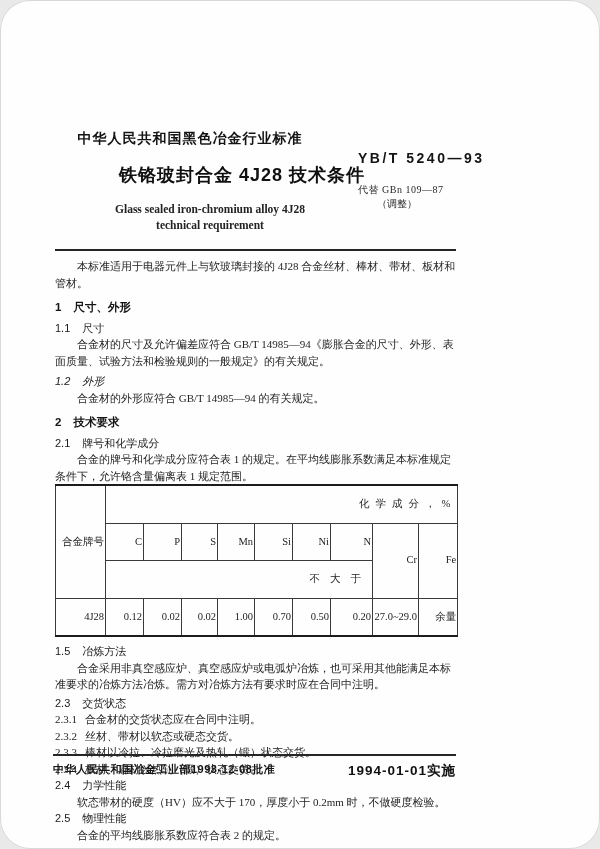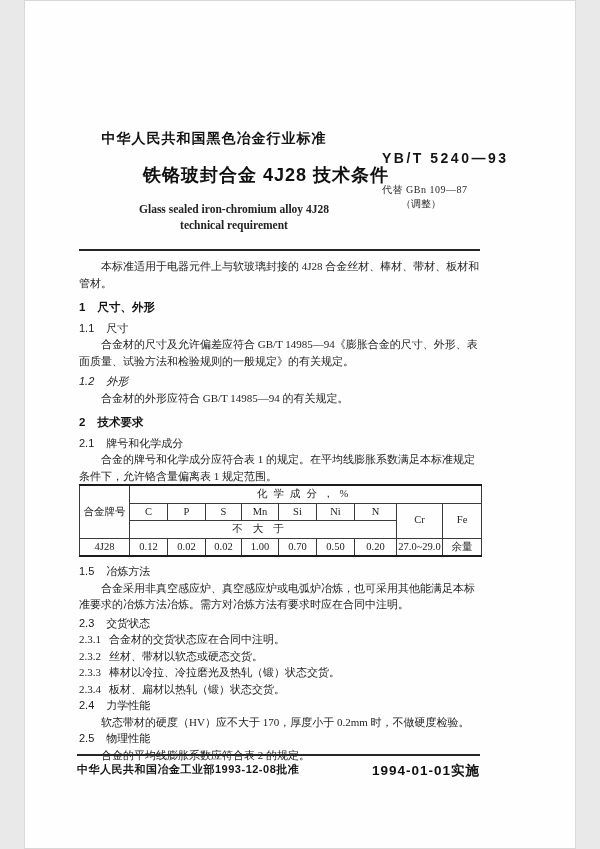--- a/index.html
+++ b/index.html
@@ -1,24 +1,25 @@
 <!DOCTYPE html>
 <html lang="zh"><head>
 <meta charset="utf-8">
 <style>
   html,body{margin:0;padding:0;background:#e9e9e9;}
   .page{
     position:relative;
-    width:552px;height:849px;
+    width:600px;height:849px;
     margin:0 auto;
     background:#fefefe;
     box-shadow:inset 0 0 0 1px #d8d8d8;
     font-family:"Liberation Serif","DejaVu Serif",serif;
     color:#1e1e1e;
     overflow:hidden;
+    border-radius:30px;
   }
   
   .org-line{
     position:absolute;top:130px;left:55px;width:270px;
     text-align:center;
     font-family:"Liberation Sans","DejaVu Sans",sans-serif;
     font-weight:bold;font-size:14px;letter-spacing:1px;color:#141414;
   }
   .title-zh{
     position:absolute;top:163px;left:55px;width:310px;
@@ -72,22 +73,22 @@
   
   .tbl-caption{
     margin:4px 0 2px 0;text-align:center;font-size:11px;color:#1a1a1a;
   }
   table.chem{
     border-collapse:collapse;width:100%;
     font-size:10.5px;color:#1c1c1c;table-layout:fixed;
   }
   table.chem th,table.chem td{
     border:1px solid #3a3a3a;
-    font-weight:normal;text-align:center;
-    height:16px;padding:0 1px;
+    font-weight:normal;text-align:right;
+    height:16px;padding:10px 1px;
   }
   table.chem tr.heavy-top th{border-top:2.5px solid #1c1c1c;}
   table.chem tr.heavy-bottom td{border-bottom:2.5px solid #1c1c1c;}
   .spread{letter-spacing:6px;}
   .spread2{letter-spacing:10px;}
   
   .footer-rule{
     position:absolute;top:754px;left:53px;width:403px;height:2px;
     background:#262626;
   }

